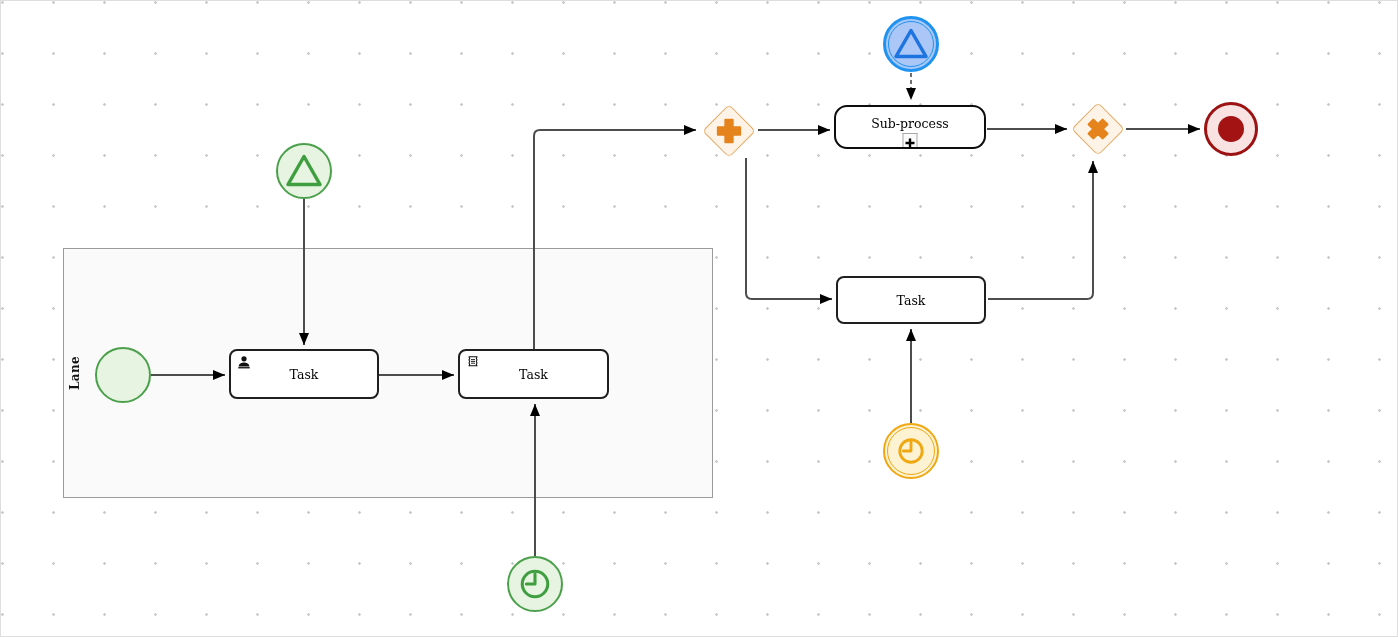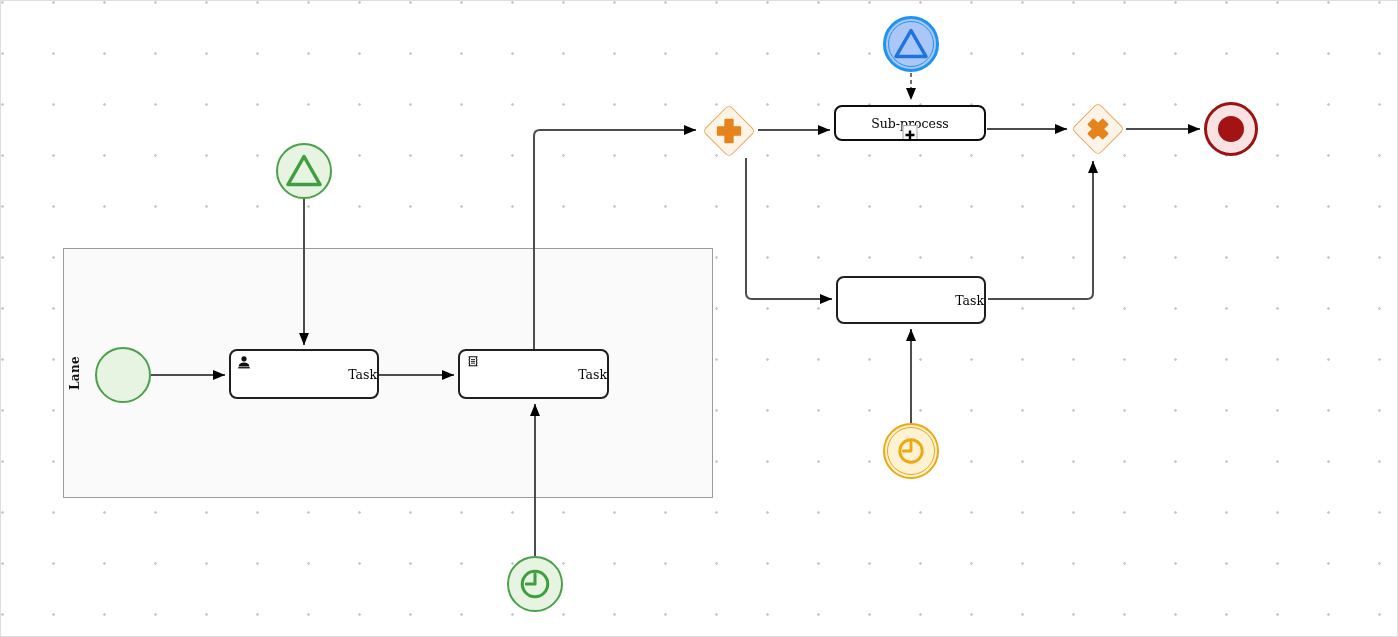--- a/index.html
+++ b/index.html
@@ -24,28 +24,28 @@
   .ev-signal-b{left:882px;top:15px;width:56px;height:56px;background:#abc7f7;border:3px solid #1e93f0;}
   .ev-timer-y{left:882px;top:422px;width:56px;height:56px;background:#fdf3d3;border:2.5px solid #efa712;}
   .ev-end{left:1203px;top:101px;width:54px;height:54px;background:#f8e2e2;border:3.5px solid #9c1212;}
   .inner-ring{position:absolute;inset:2px;border-radius:50%;pointer-events:none;}
   .ring-blue{border:1.5px solid #1e93f0;}
   .ring-amber{border:1.5px solid #efa712;}
   .end-dot{position:absolute;left:50%;top:50%;width:26px;height:26px;transform:translate(-50%,-50%);
     background:#a31313;border-radius:50%;}
   .ev-icon{position:absolute;inset:0;width:100%;height:100%;pointer-events:none;}
   .task{background:#ffffff;border:2px solid #1f1f1f;border-radius:8px;
-    display:flex;align-items:center;justify-content:flex-end;
+    display:flex;align-items:center;justify-content:center;
     font-size:12.5px;color:#000;}
   .task1{left:228px;top:348px;width:150px;height:50px;}
   .task2{left:457px;top:348px;width:151px;height:50px;}
   .task3{left:835px;top:275px;width:150px;height:48px;}
   .task-icon{position:absolute;left:6px;top:4px;width:14px;height:14px;}
-  .subprocess{left:833px;top:104px;width:152px;height:36px;background:#fff;
-    border:2.5px solid #0d0d0d;border-radius:8px;}
+  .subprocess{left:833px;top:104px;width:152px;height:44px;background:#fff;
+    border:2.5px solid #0d0d0d;border-radius:13px;}
   .sp-label{position:absolute;top:9px;left:0;width:100%;text-align:center;font-size:12.5px;color:#000;}
   .sp-marker{position:absolute;left:50%;bottom:0;transform:translateX(-50%);
     width:15px;height:14px;background:#fbfbfb;border:1px solid #a8a8a8;border-bottom:none;
     box-sizing:border-box;}
   .gw{width:38px;height:38px;transform:rotate(45deg);background:#fdf4e7;
     border:1.5px solid #e8a55b;border-radius:5px;}
   .gw-parallel{left:709px;top:111px;}
   .gw-exclusive{left:1078px;top:109px;}
   .gw-sym{position:absolute;left:50%;top:50%;width:28px;height:28px;
     transform:translate(-50%,-50%) rotate(-45deg);pointer-events:none;}

